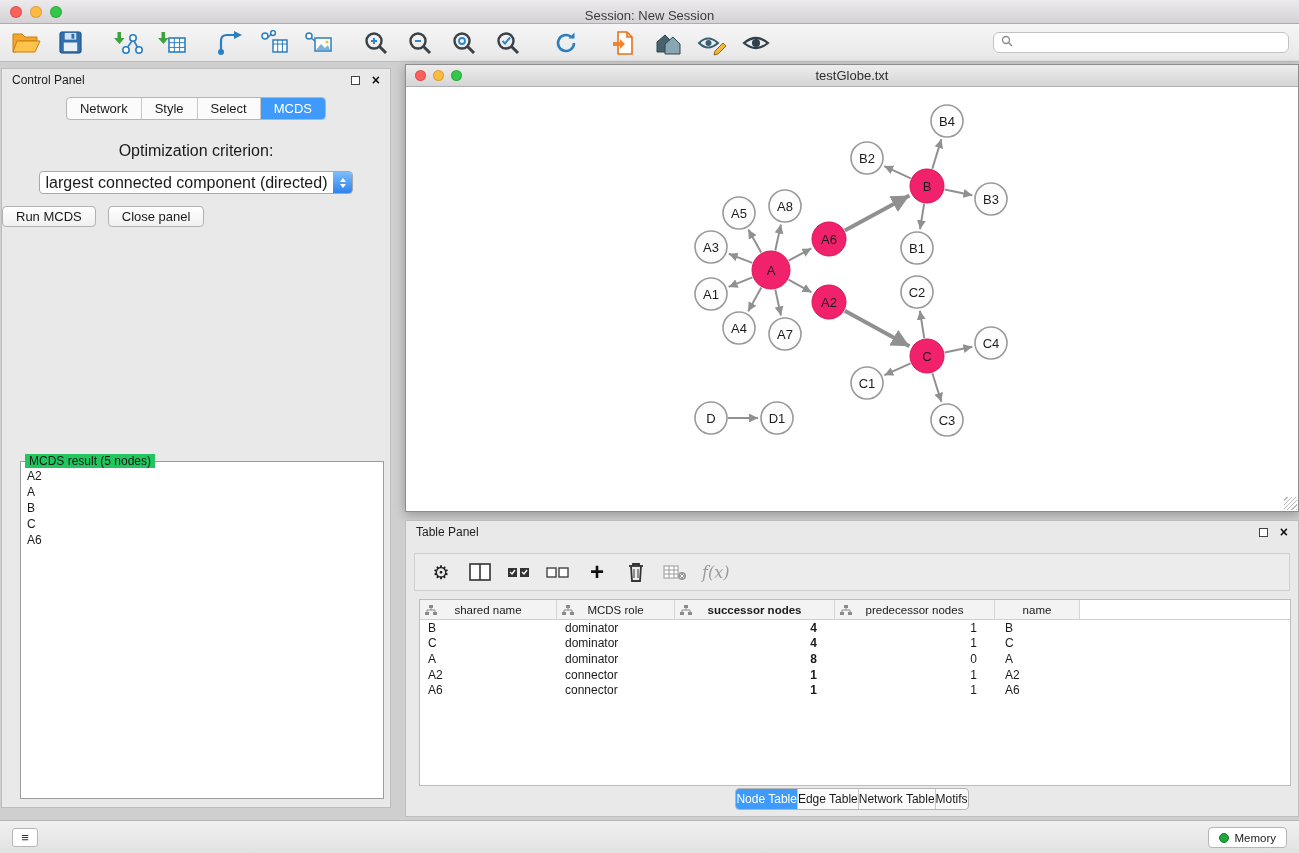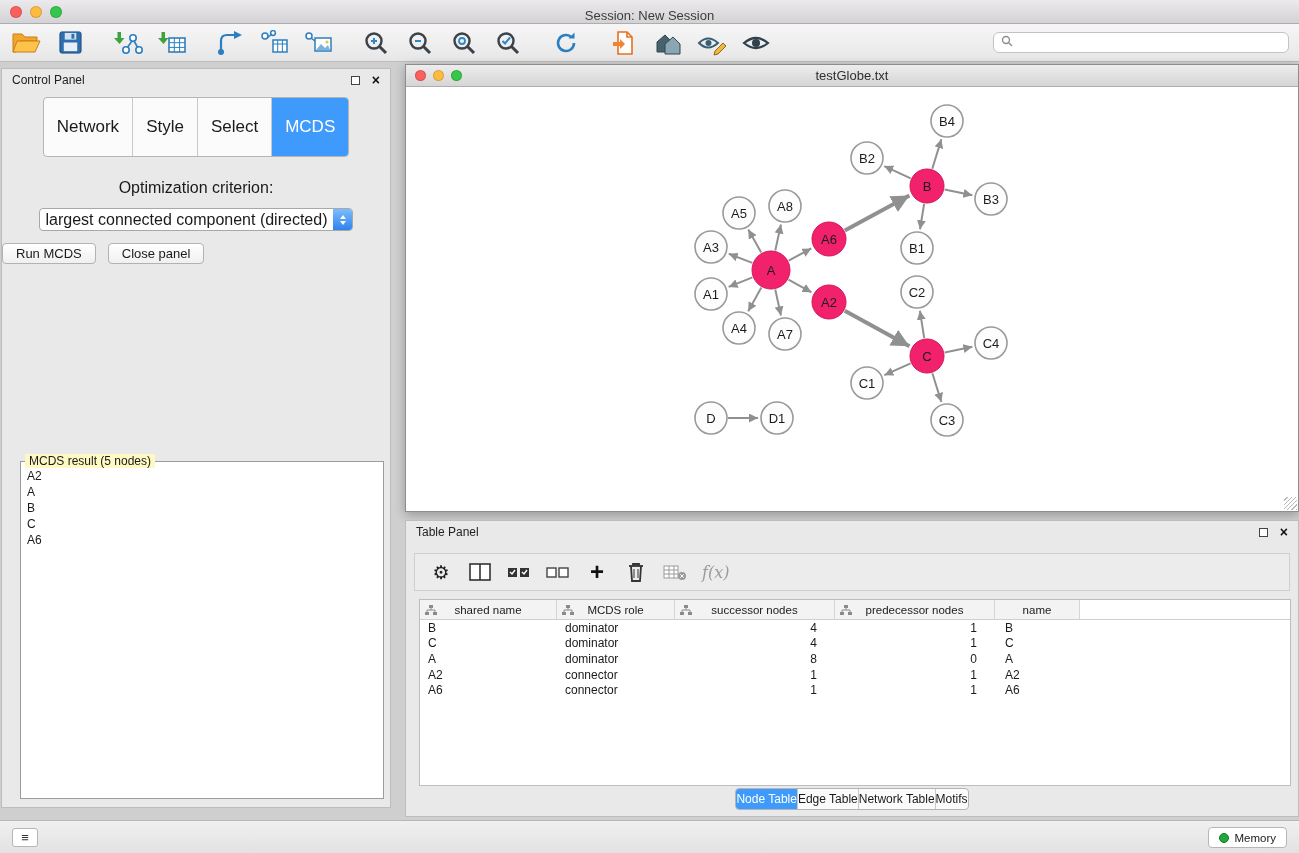--- a/index.html
+++ b/index.html
@@ -31,37 +31,37 @@
   .panel{background:#e9e9e9;border:1px solid #bdbdbd;}
   .panel-header{height:22px;display:flex;align-items:center;padding:0 10px;font-size:12px;color:#222;}
   .panel-header .spacer{flex:1;}
   .ph-float{width:9px;height:9px;border:1.4px solid #444;background:#fff;margin-right:12px;}
   .ph-close{font-size:14px;font-weight:bold;color:#111;line-height:10px;}
 
   
   .control-panel{position:absolute;left:1px;top:68px;width:390px;height:740px;}
   .cp-tabs{display:flex;justify-content:center;margin-top:6px;}
   .seg{display:flex;border:1px solid #b5b5b5;border-radius:4px;overflow:hidden;background:#fbfbfb;}
-  .seg .tab{padding:19px 13px;font-size:17px;border-left:1px solid #c9c9c9;color:#1a1a1a;white-space:nowrap;}
+  .seg .tab{padding:3px 13px;font-size:13px;border-left:1px solid #c9c9c9;color:#1a1a1a;white-space:nowrap;}
   .seg .tab:first-child{border-left:none;}
   .seg .tab.active{background:#3f9bfb;color:#fff;}
   .opt-label{text-align:center;margin-top:22px;font-size:16px;}
   .combo{margin:11px auto 0;width:314px;height:23px;background:#fff;border:1px solid #a8a8a8;
     border-radius:4px;display:flex;align-items:center;overflow:hidden;}
   .combo .val{flex:1;padding:0 0;font-size:16px;white-space:nowrap;text-align:center;}
   .combo .stepper{width:19px;align-self:stretch;background:linear-gradient(#7cbdfb,#2f82ee);
     display:flex;flex-direction:column;align-items:center;justify-content:center;gap:2px;}
   .arr-up{width:0;height:0;border-left:3.5px solid transparent;border-right:3.5px solid transparent;border-bottom:4px solid #fff;}
   .arr-dn{width:0;height:0;border-left:3.5px solid transparent;border-right:3.5px solid transparent;border-top:4px solid #fff;}
   .cp-buttons{display:flex;gap:12px;margin-top:12px;}
   .btn{background:linear-gradient(#ffffff,#f0f0f0);border:1px solid #b2b2b2;border-radius:4px;
     padding:2px 13px;font-size:13px;color:#1a1a1a;}
   .result-box{position:absolute;left:18px;top:392px;width:364px;height:338px;
     border:1px solid #9c9c9c;background:#fff;}
-  .result-legend{position:absolute;top:-8px;left:4px;background:#fef9c3;padding:0 4px;font-size:12px;}
+  .result-legend{position:absolute;top:-8px;left:4px;background:#22c55e;padding:0 4px;font-size:12px;}
   .result-list{padding:6px 6px;font-size:12px;line-height:16px;}
 
   
   .network-window{position:absolute;left:405px;top:64px;width:894px;height:448px;background:#fff;
     border:1px solid #8d8d8d;box-shadow:0 3px 10px rgba(0,0,0,.28);}
   .nw-titlebar{height:22px;background:linear-gradient(#ededed,#d5d5d5);border-bottom:1px solid #aeaeae;
     position:relative;display:flex;align-items:center;justify-content:center;font-size:13px;color:#2e2e2e;}
   .nw-titlebar .traffic{top:5px;left:9px;gap:7px;}
   .nw-titlebar .light{width:11px;height:11px;}
   .nw-canvas{position:absolute;left:0;top:22px;right:0;bottom:0;background:#fff;}
@@ -75,21 +75,21 @@
     display:flex;align-items:center;gap:15px;padding:0 14px;}
   .tpi{display:flex;align-items:center;justify-content:center;min-width:24px;height:26px;}
   .glyph{font-size:19px;color:#222;line-height:1;}
   .fx{font-family:"DejaVu Serif",serif;font-style:italic;font-size:16px;color:#9a9a9a;}
   .tp-table{position:absolute;left:13px;right:7px;top:78px;height:187px;background:#fff;
     border:1px solid #bdbdbd;overflow:hidden;}
   .t-head{display:flex;height:20px;font-size:11.5px;border-bottom:1px solid #cfcfcf;}
   .t-head .t-cell{background:#f3f3f3;border-right:1px solid #d6d6d6;display:flex;align-items:center;
     justify-content:center;gap:4px;position:relative;}
   .t-head .h-icon{position:absolute;left:5px;top:5px;}
-  .c0{width:137px;} .c1{width:118px;} .c2{width:160px;} .c3{width:160px;} .c4{width:85px;}
+  .c0{width:137px;} .c1{width:118px;} .c2{width:160px;font-weight:bold;} .c3{width:160px;} .c4{width:85px;}
   .cf{flex:1;border-right:none !important;background:#fff !important;}
   .t-row{display:flex;height:15.6px;font-size:12px;}
   .t-row .t-cell{display:flex;align-items:center;}
   .t-row .c0,.t-row .c1{justify-content:flex-start;padding-left:8px;}
   .t-row .c2,.t-row .c3{justify-content:flex-end;padding-right:18px;}
   .t-row .c4{justify-content:flex-start;padding-left:10px;}
   .tp-tabs{position:absolute;left:0;right:0;bottom:6px;display:flex;justify-content:center;}
   .tp-tabs .tab{padding:3px 0;font-size:12px;}
 
   

